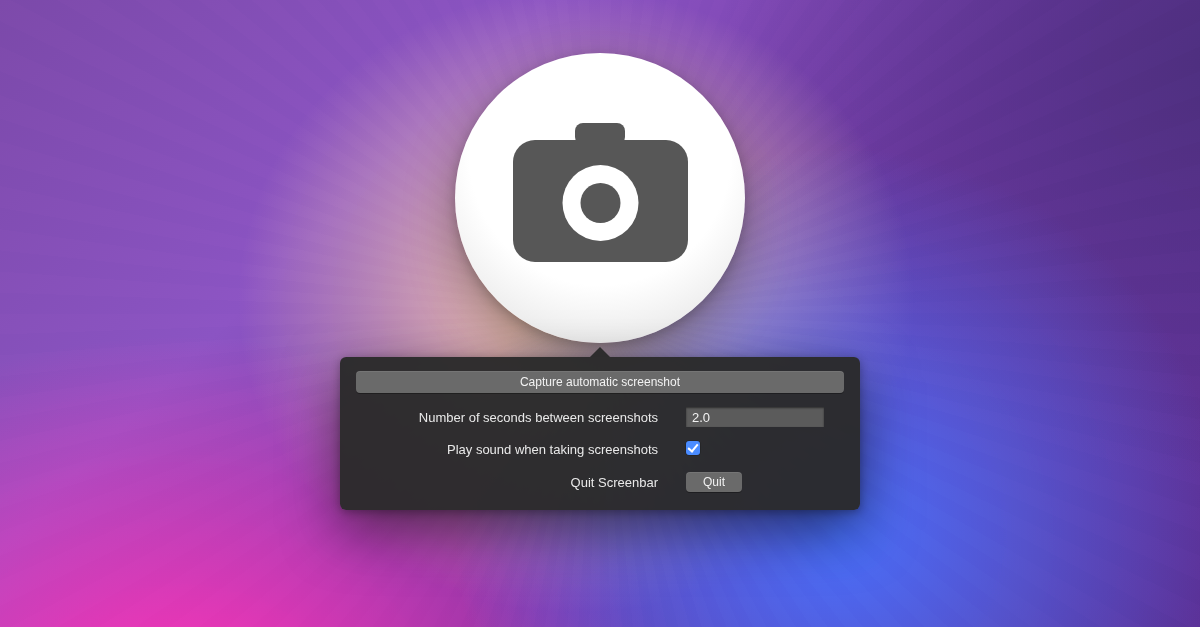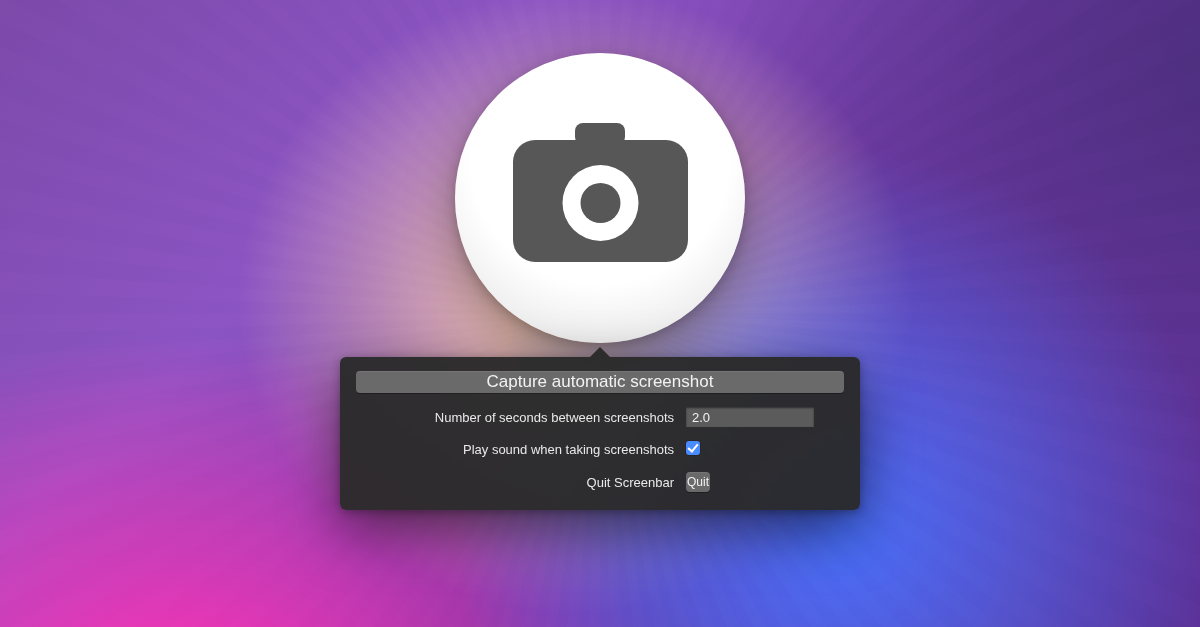--- a/index.html
+++ b/index.html
@@ -73,40 +73,40 @@
     .capture-btn {
       display: block;
       width: 100%;
       height: 22px;
       line-height: 22px;
       text-align: center;
       background: #6a6a6a;
       border: none;
       border-radius: 4px;
       color: #f2f2f2;
-      font-size: 17px;
+      font-size: 12px;
       cursor: pointer;
       box-shadow: inset 0 1px 0 rgba(255,255,255,0.08), 0 1px 0 rgba(0,0,0,0.3);
     }
 
     .row {
       display: flex;
       align-items: center;
       margin-top: 14px;
     }
     .row .label {
       flex: 0 0 330px;
       text-align: right;
-      padding-right: 12px;
+      padding-right: 28px;
       color: #e9e9e9;
     }
     .row .control { flex: 1; }
 
     .text-input {
-      width: 128px;
+      width: 138px;
       height: 20px;
       background: #5b5b5b;
       border: none;
       border-radius: 0;
       color: #f2f2f2;
       font-size: 13px;
       padding: 0 6px;
       box-shadow: inset 0 1px 2px rgba(0,0,0,0.5);
       outline: none;
     }
@@ -125,21 +125,21 @@
       content: "";
       position: absolute;
       left: 4px; top: 1px;
       width: 4px; height: 8px;
       border: solid #fff;
       border-width: 0 2px 2px 0;
       transform: rotate(40deg);
     }
 
     .quit-btn {
-      width: 24px;
+      width: 56px;
       height: 20px;
       background: #6a6a6a;
       border: none;
       border-radius: 4px;
       color: #f2f2f2;
       font-size: 12px;
       cursor: pointer;
       box-shadow: inset 0 1px 0 rgba(255,255,255,0.08), 0 1px 0 rgba(0,0,0,0.3);
     }
   </style>

